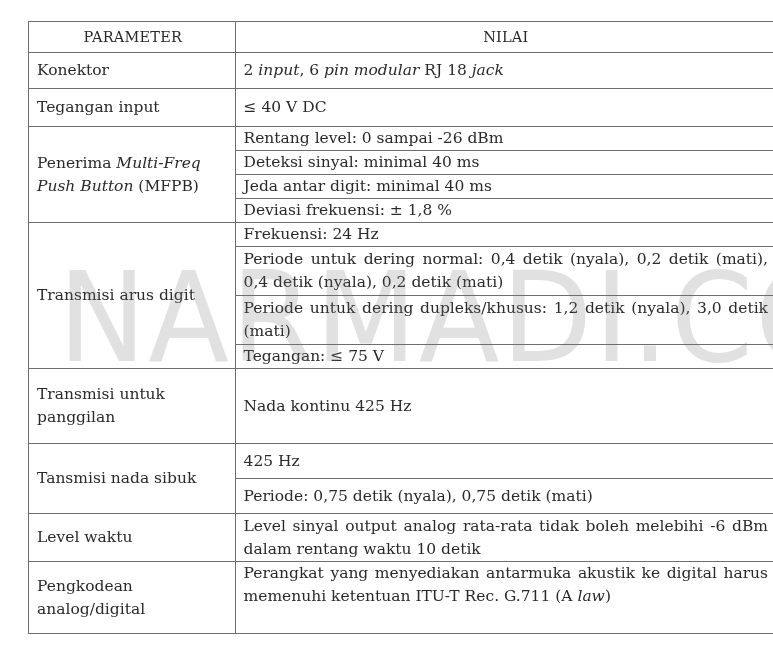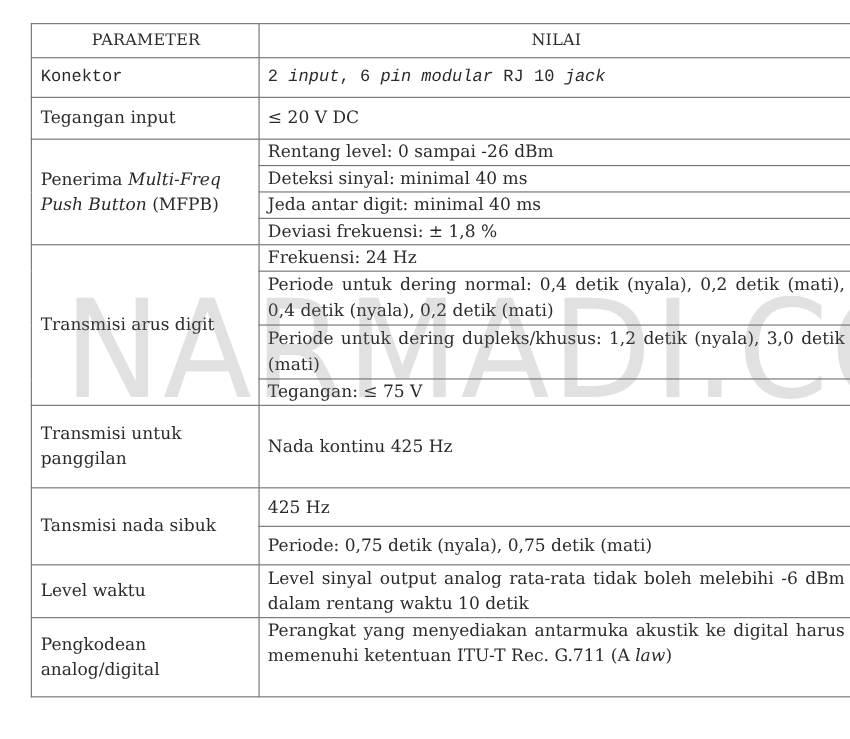--- a/index.html
+++ b/index.html
@@ -33,21 +33,21 @@
       text-align: left;
     }
     .spec-table th {
       text-align: center;
       height: 30px;
       font-size: 14.5px;
       letter-spacing: 0.2px;
     }
     .col-param { width: 196px; }
     .col-value { width: 512px; }
-    .h-konektor td { height: 35px; font-family: Liberation Mono, monospace; }
+    .h-konektor td { height: 35px; }
     .h-tegangan td { height: 37px; }
     .h-sub25 td.val { height: 23px; margin-top: 19px; }
     .h-freq td.val { height: 23px; }
     .h-2line td.val { height: 48px; }
     .h-teg75 td.val { height: 23px; }
     .h-panggilan td { height: 74px; }
     .h-sibuk1 td.val { height: 34px; }
     .h-sibuk2 td.val { height: 34px; margin-top: 24px; }
     .h-level td { height: 47px; }
     .h-pengkodean td { height: 71px; }
@@ -79,27 +79,27 @@
     <tr>
       <th>PARAMETER</th>
       <th>NILAI</th>
     </tr>
   </thead>
   <tbody>
 
     <tr class="h-konektor">
       <td>Konektor</td>
       <td class="val">
-        <span>2 </span><span class="i">input</span><span>, 6 </span><span class="i">pin modular</span><span> RJ 10 </span><span class="i">jack</span>
+        <span>2 </span><span class="i">input</span><span>, 6 </span><span class="i">pin modular</span><span> RJ 18 </span><span class="i">jack</span>
       </td>
     </tr>
 
     <tr class="h-tegangan">
       <td>Tegangan input</td>
-      <td class="val">≤ 20 V DC</td>
+      <td class="val">≤ 40 V DC</td>
     </tr>
 
     <tr class="h-sub25">
       <td rowspan="4">
         <span>Penerima </span><span class="i">Multi-Freq</span><br><span class="i">Push Button</span><span> (MFPB)</span>
       </td>
       <td class="val">Rentang level: 0 sampai -26 dBm</td>
     </tr>
     <tr class="h-sub25">
       <td class="val">Deteksi sinyal: minimal 40 ms</td>

